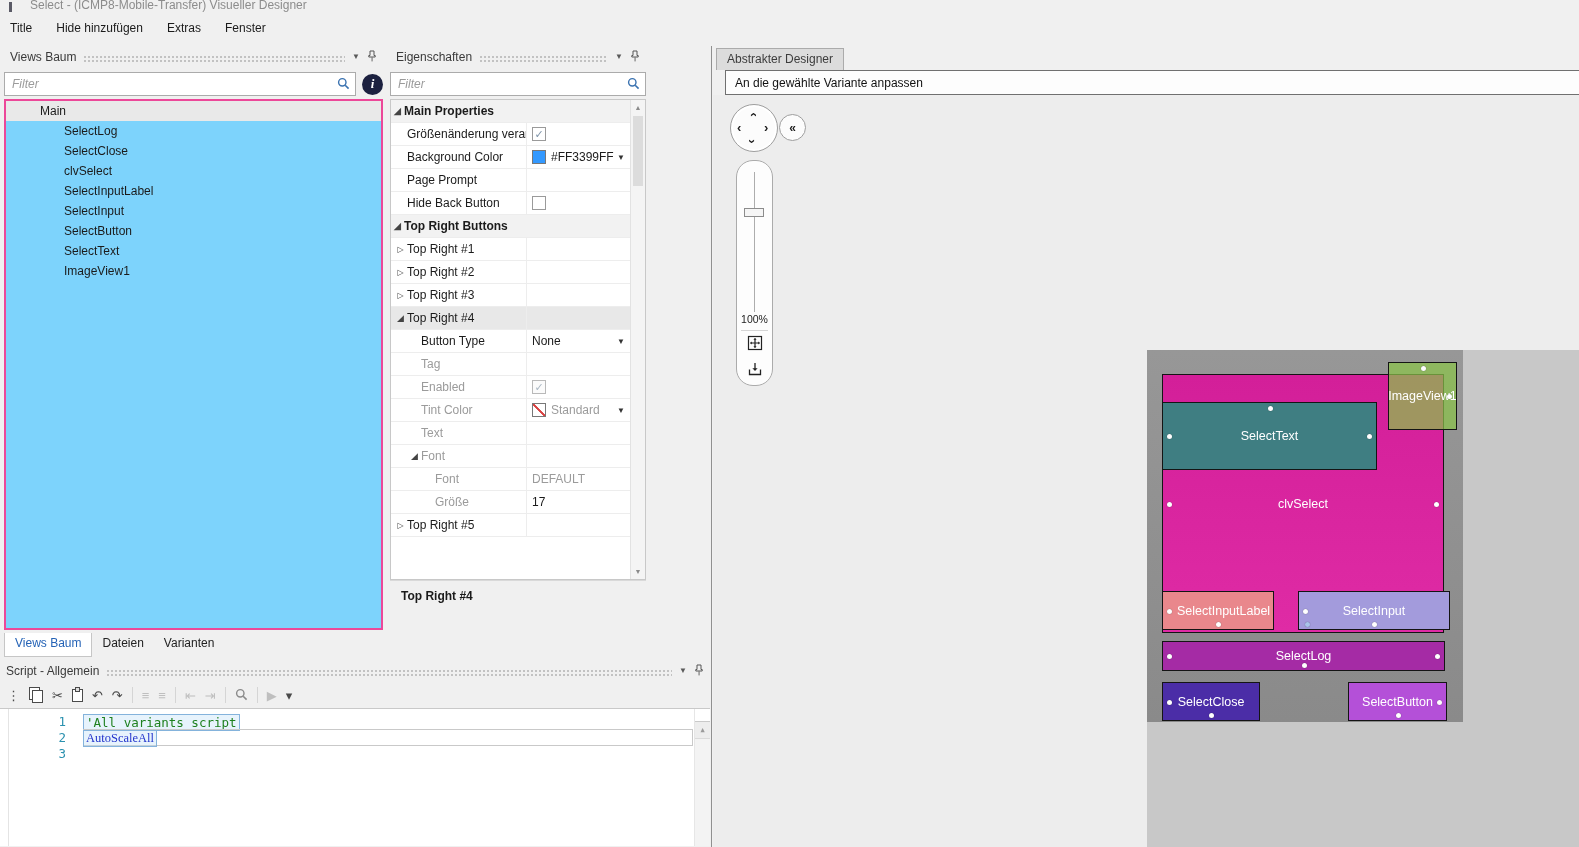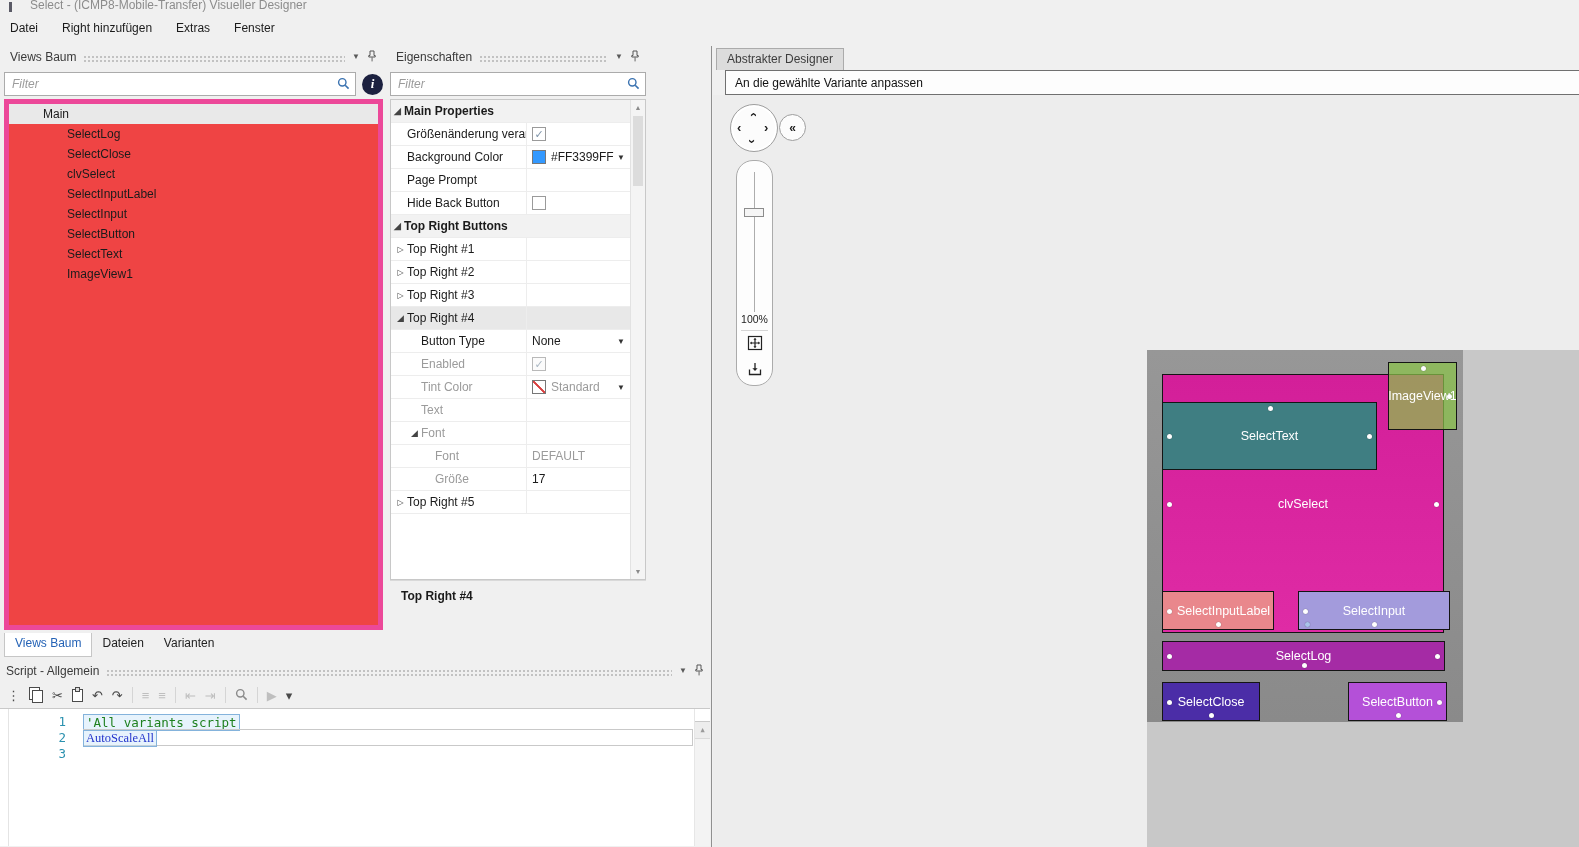--- a/index.html
+++ b/index.html
@@ -15,21 +15,21 @@
   
   .phdr{height:22px;display:flex;align-items:center;gap:7px;padding:0 6px;color:#3a3a3a}
   .phdr .dots{flex:1;height:7px;margin-top:3px;
      background-image:radial-gradient(#C2C2C2 0.9px,transparent 1px);background-size:4px 4px}
   .phdr .cdn{color:#5a5a5a;font-size:8px;line-height:8px}
   .filterwrap{position:relative}
   .filterwrap input{width:100%;height:24px;box-sizing:border-box;border:1px solid #ABABAB;
      padding:0 24px 0 7px;font:12px "Liberation Sans",sans-serif;outline:none}
   .filterwrap input::placeholder{font-style:italic;color:#9b9b9b}
   .filterwrap .mag{position:absolute;right:6px;top:5px}
-  .whitebox{background:#ef4444;border:5px solid #ec4899;box-sizing:border-box}
+  .whitebox{background:#7dd3fc;border:2px solid #ec4899;box-sizing:border-box}
   
   .titem{height:20px;line-height:20px;padding-left:58px;white-space:nowrap}
   .titem.root{padding-left:34px;background:#E9E9E9}
   
   #lefttabs{display:flex;align-items:stretch;height:24px}
   .btab{padding:3px 10px 0 10px;color:#222}
   .btab.active{background:#fff;border:1px solid #C6C6C6;border-top:none;color:#2563B6}
   
   #pgrid{background:#fff;border:1px solid #C8C8C8;box-sizing:border-box;overflow:hidden}
   .prow,.pcat{height:22px;display:flex;align-items:center;border-bottom:1px solid #EDEDED;
@@ -109,22 +109,22 @@
 </style>
 </head>
 <body>
 
 <div class="abs" id="titlebar">
   <span class="appicon"></span>
   <span class="ttl">Select - (ICMP8-Mobile-Transfer) Visueller Designer</span>
 </div>
 
 <div class="abs" id="menubar">
-    <span class="menuitem">Datei</span>
-    <span class="menuitem">Right hinzufügen</span>
+    <span class="menuitem">Title</span>
+    <span class="menuitem">Hide hinzufügen</span>
     <span class="menuitem">Extras</span>
     <span class="menuitem">Fenster</span>
   </div>
 
 <div class="abs" style="left:4px;top:46px;width:379px;height:611px">
   <div class="phdr">
     <span>Views Baum</span>
     <span class="dots"></span>
     <span class="cdn">▼</span>
     <span><svg width="10" height="12" viewBox="0 0 10 12">
@@ -253,20 +253,27 @@
         </div>
         <div class="prow">
           <div class="plab">
             <span class="pexp" style="margin-left: 17px;"></span>
             <span>Button Type</span>
           </div>
           <div class="pval">
             <span>None</span>
             <span class="ddarrow">▼</span>
           </div>
+        </div>
+        <div class="prow">
+          <div class="plab gray">
+            <span class="pexp" style="margin-left: 17px;"></span>
+            <span>Tag</span>
+          </div>
+          <div class="pval"></div>
         </div>
         <div class="prow">
           <div class="plab gray">
             <span class="pexp" style="margin-left: 17px;"></span>
             <span>Enabled</span>
           </div>
           <div class="pval">
             <span class="cb dis">✓</span>
           </div>
         </div>

